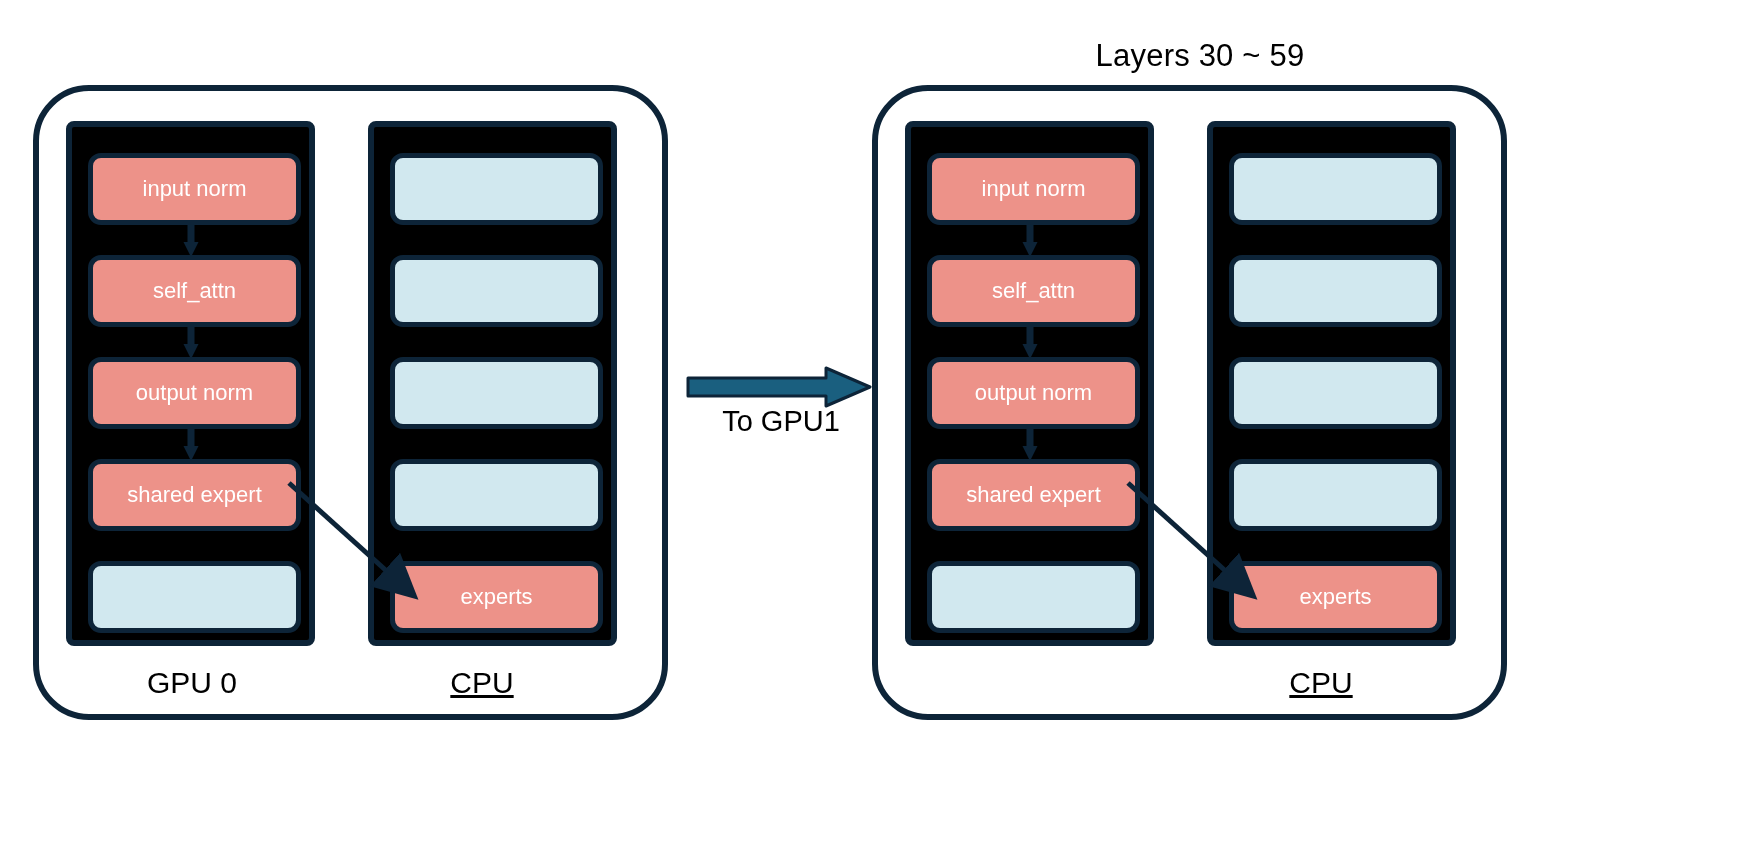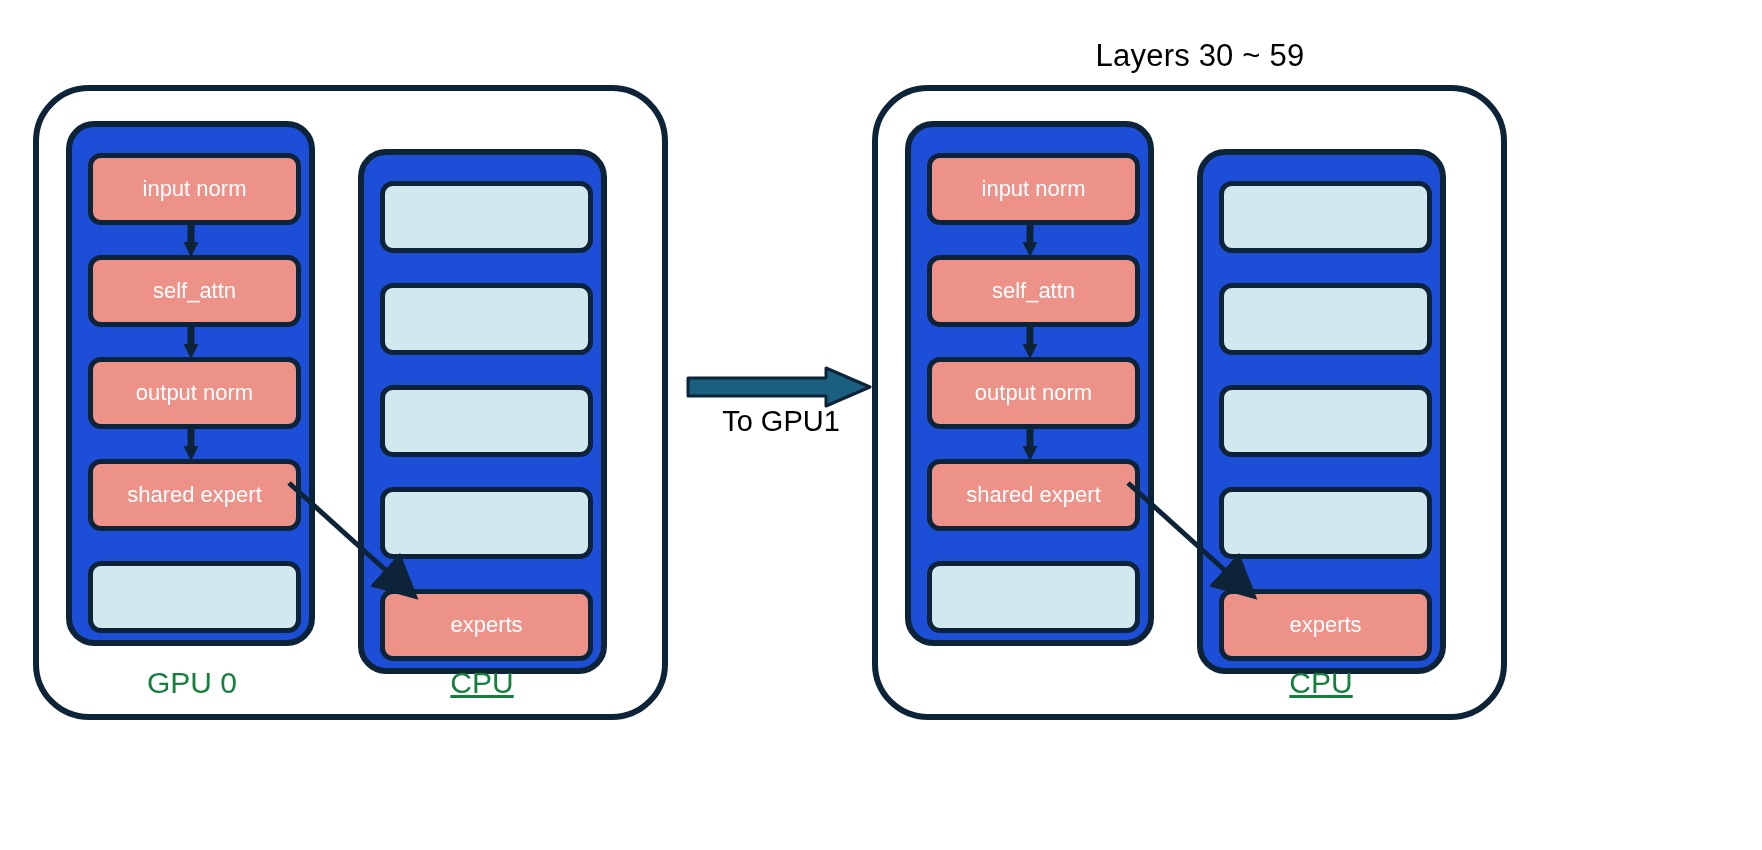--- a/index.html
+++ b/index.html
@@ -44,25 +44,25 @@
   #card-left  { left: 33px; }
   #card-right { left: 872px; }
 
   
   .column {
     position: absolute;
     top: 30px;
     width: 249px;
     height: 525px;
     border: 6px solid #0D2438;
-    border-radius: 28px;
-    background: #1d4ed8;
+    border-radius: 8px;
+    background: #000000;
   }
   .col-gpu { left: 27px; }
-  .col-cpu { left: 319px; margin-top: 28px; }
+  .col-cpu { left: 329px; }
 
   
   .block {
     position: absolute;
     left: 16px;
     width: 213px;
     height: 72px;
     border: 5px solid #0D2438;
     border-radius: 13px;
     display: flex;
@@ -100,21 +100,21 @@
     overflow: visible;
   }
   #diag-left  { left: 33px;  top: 85px;  width: 635px; height: 635px; }
   #diag-right { left: 872px; top: 85px;  width: 635px; height: 635px; }
 
   
   .device-label {
     position: absolute;
     bottom: 14px;
     font-size: 30px;
-    color: #15803d;
+    color: #000000;
     text-align: center;
     white-space: nowrap;
   }
   .dl-gpu { left: 30px;  width: 246px; }
   .dl-cpu { left: 320px; width: 246px; text-decoration: underline; }
 
   
   #transfer-arrow {
     position: absolute;
     left: 686px;

